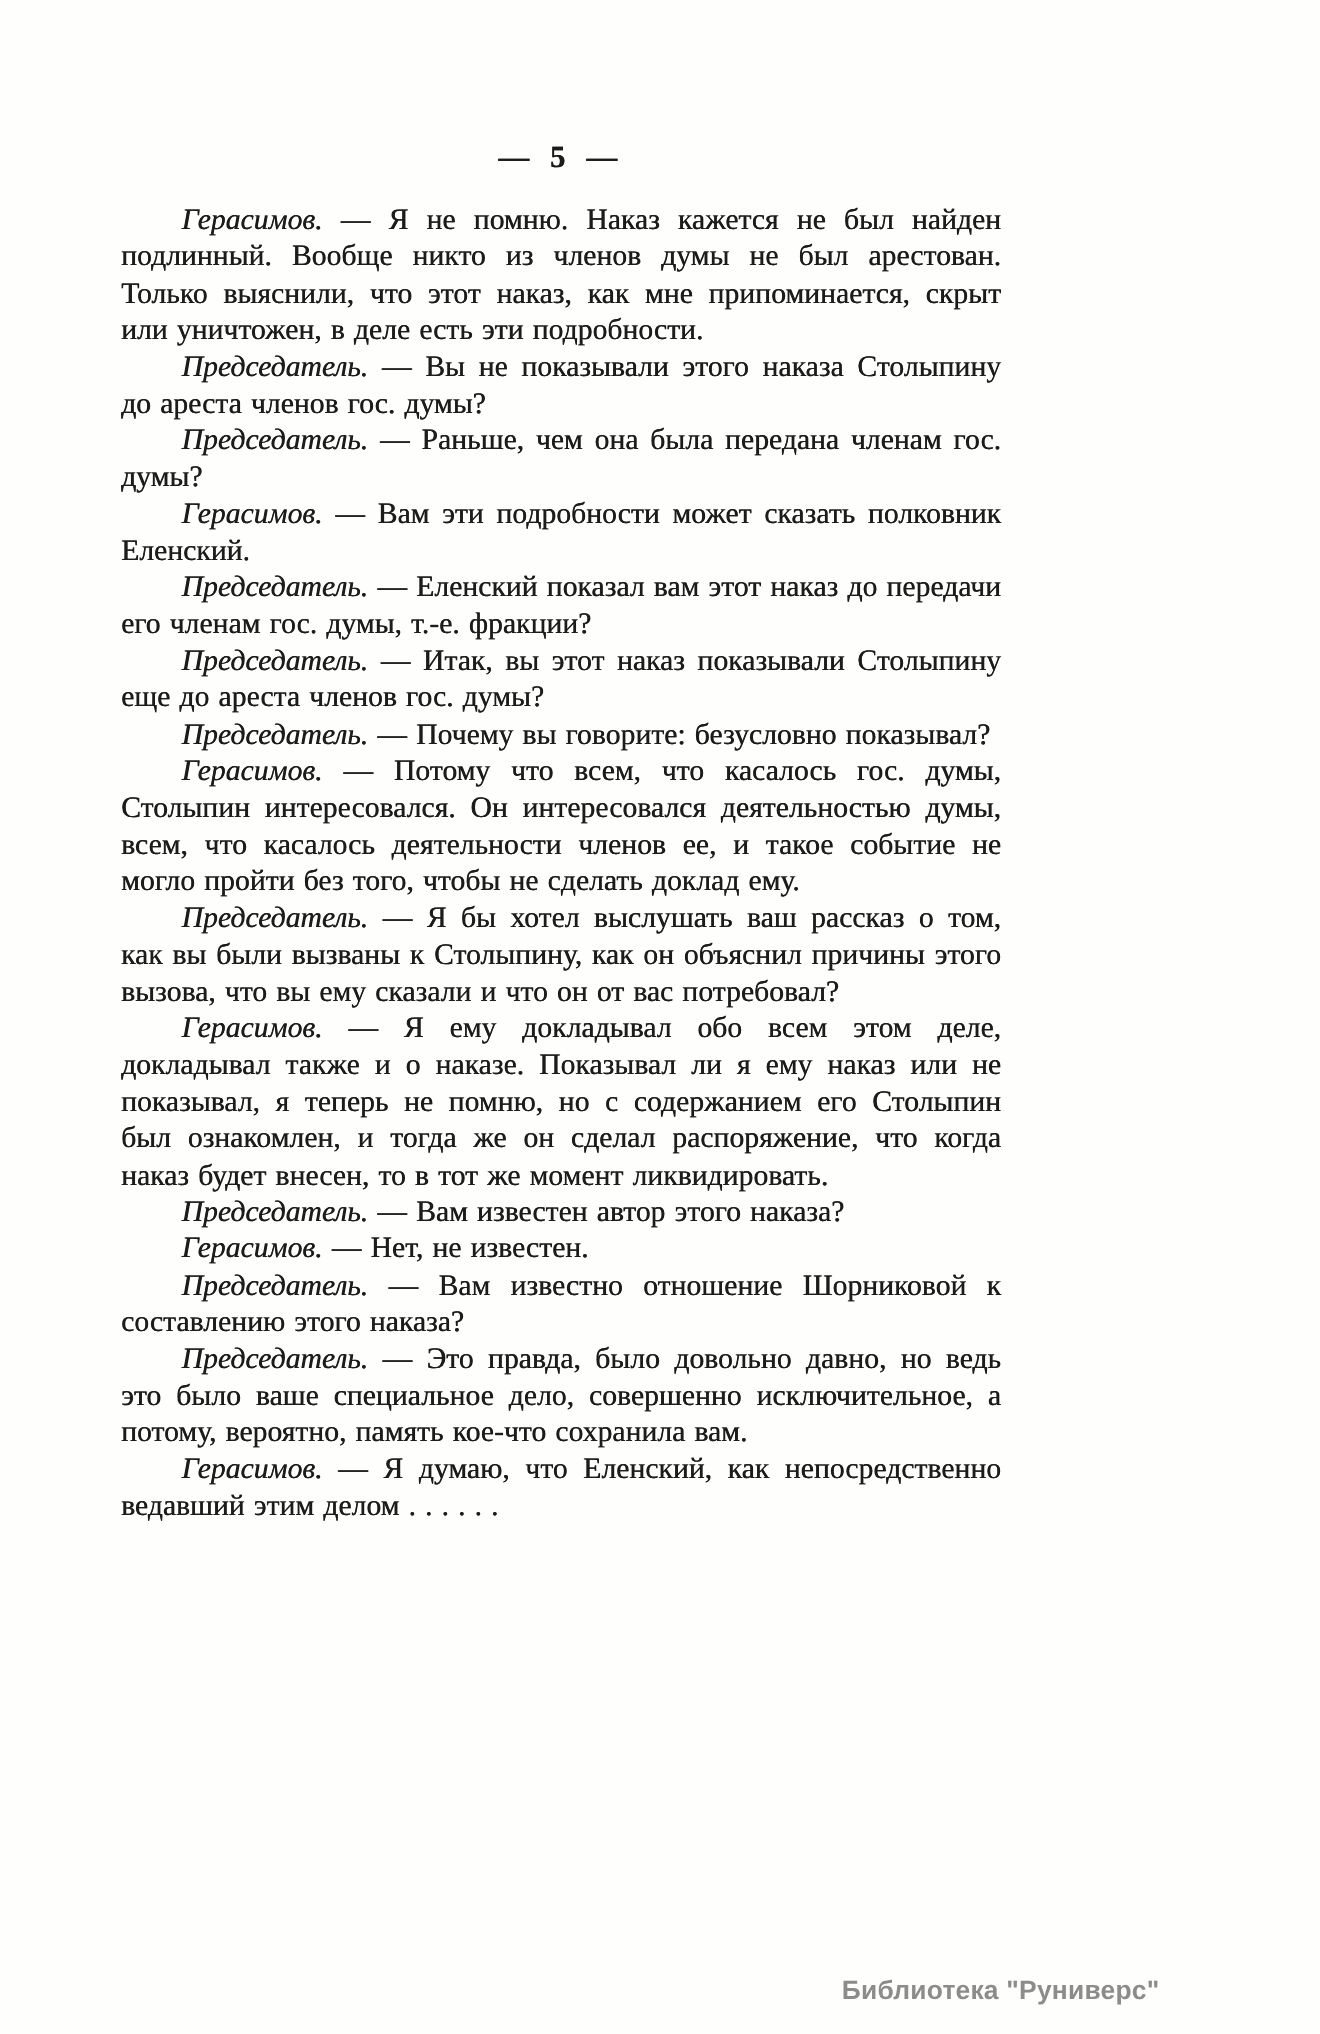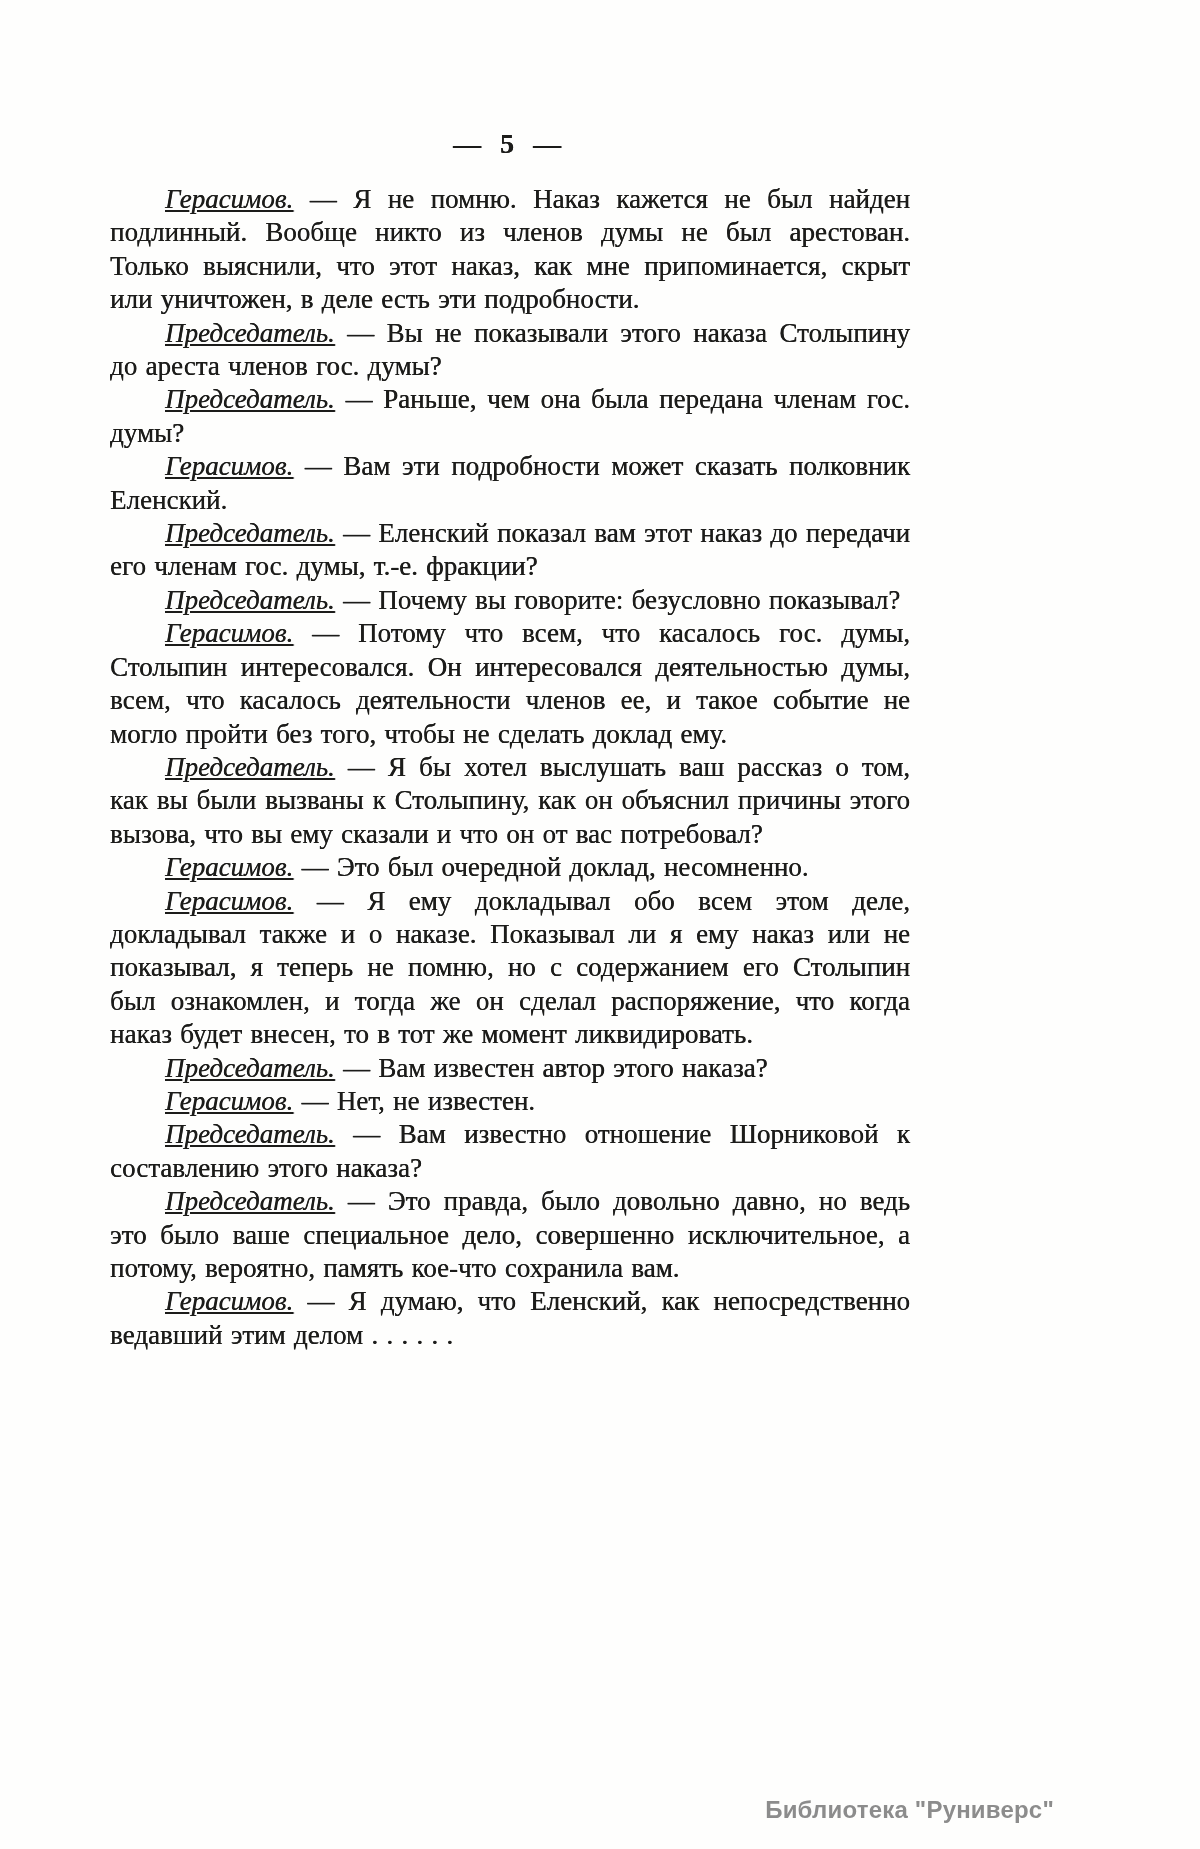--- a/index.html
+++ b/index.html
@@ -38,21 +38,20 @@
     text-align: justify;
     text-shadow: 0.35px 0 0 currentColor;
     word-spacing: 1.5px;
   }
   .para {
     margin: 0;
     text-indent: 55px;
   }
   .speaker {
     font-style: italic;
-    text-decoration: underline;
   }
   .watermark {
     position: absolute;
     right: 146px;
     bottom: 25px;
     font-family: "Liberation Sans", "DejaVu Sans", sans-serif;
     font-size: 24px;
     font-weight: bold;
     color: #8c8c8c;
     letter-spacing: 0.2px;
@@ -63,24 +62,24 @@
 
 <div class="page">
   <div class="page-number">— 5 —</div>
 
   <div class="text-block" id="transcript">
       <p class="para"><span class="speaker">Герасимов.</span><span>&nbsp;— Я не помню. Наказ кажется не был найден подлинный. Вообще никто из членов думы не был арестован. Только выяснили, что этот наказ, как мне припоминается, скрыт или уничтожен, в деле есть эти подробности.</span></p>
       <p class="para"><span class="speaker">Председатель.</span><span>&nbsp;— Вы не показывали этого наказа Столыпину до ареста членов гос. думы?</span></p>
       <p class="para"><span class="speaker">Председатель.</span><span>&nbsp;— Раньше, чем она была передана членам гос. думы?</span></p>
       <p class="para"><span class="speaker">Герасимов.</span><span>&nbsp;— Вам эти подробности может сказать полковник Еленский.</span></p>
       <p class="para"><span class="speaker">Председатель.</span><span>&nbsp;— Еленский показал вам этот наказ до передачи его членам гос. думы, т.-е. фракции?</span></p>
+      <p class="para"><span class="speaker">Председатель.</span><span>&nbsp;— Итак, вы этот наказ показывали Столыпину еще до ареста членов гос. думы?</span></p>
       <p class="para"><span class="speaker">Председатель.</span><span>&nbsp;— Почему вы говорите: безусловно показывал?</span></p>
       <p class="para"><span class="speaker">Герасимов.</span><span>&nbsp;— Потому что всем, что касалось гос. думы, Столыпин интересовался. Он интересовался деятельностью думы, всем, что касалось деятельности членов ее, и такое событие не могло пройти без того, чтобы не сделать доклад ему.</span></p>
       <p class="para"><span class="speaker">Председатель.</span><span>&nbsp;— Я бы хотел выслушать ваш рассказ о том, как вы были вызваны к Столыпину, как он объяснил причины этого вызова, что вы ему сказали и что он от вас потребовал?</span></p>
-      <p class="para"><span class="speaker">Герасимов.</span><span>&nbsp;— Это был очередной доклад, несомненно.</span></p>
       <p class="para"><span class="speaker">Герасимов.</span><span>&nbsp;— Я ему докладывал обо всем этом деле, докладывал также и о наказе. Показывал ли я ему наказ или не показывал, я теперь не помню, но с содержанием его Столыпин был ознакомлен, и тогда же он сделал распоряжение, что когда наказ будет внесен, то в тот же момент ликвидировать.</span></p>
       <p class="para"><span class="speaker">Председатель.</span><span>&nbsp;— Вам известен автор этого наказа?</span></p>
       <p class="para"><span class="speaker">Герасимов.</span><span>&nbsp;— Нет, не известен.</span></p>
       <p class="para"><span class="speaker">Председатель.</span><span>&nbsp;— Вам известно отношение Шорниковой к составлению этого наказа?</span></p>
       <p class="para"><span class="speaker">Председатель.</span><span>&nbsp;— Это правда, было довольно давно, но ведь это было ваше специальное дело, совершенно исключительное, а потому, вероятно, память кое-что сохранила вам.</span></p>
       <p class="para"><span class="speaker">Герасимов.</span><span>&nbsp;— Я думаю, что Еленский, как непосредственно ведавший этим делом . . . . . .</span></p>
     </div>
 
   <div class="watermark">Библиотека "Руниверс"</div>
 </div>

